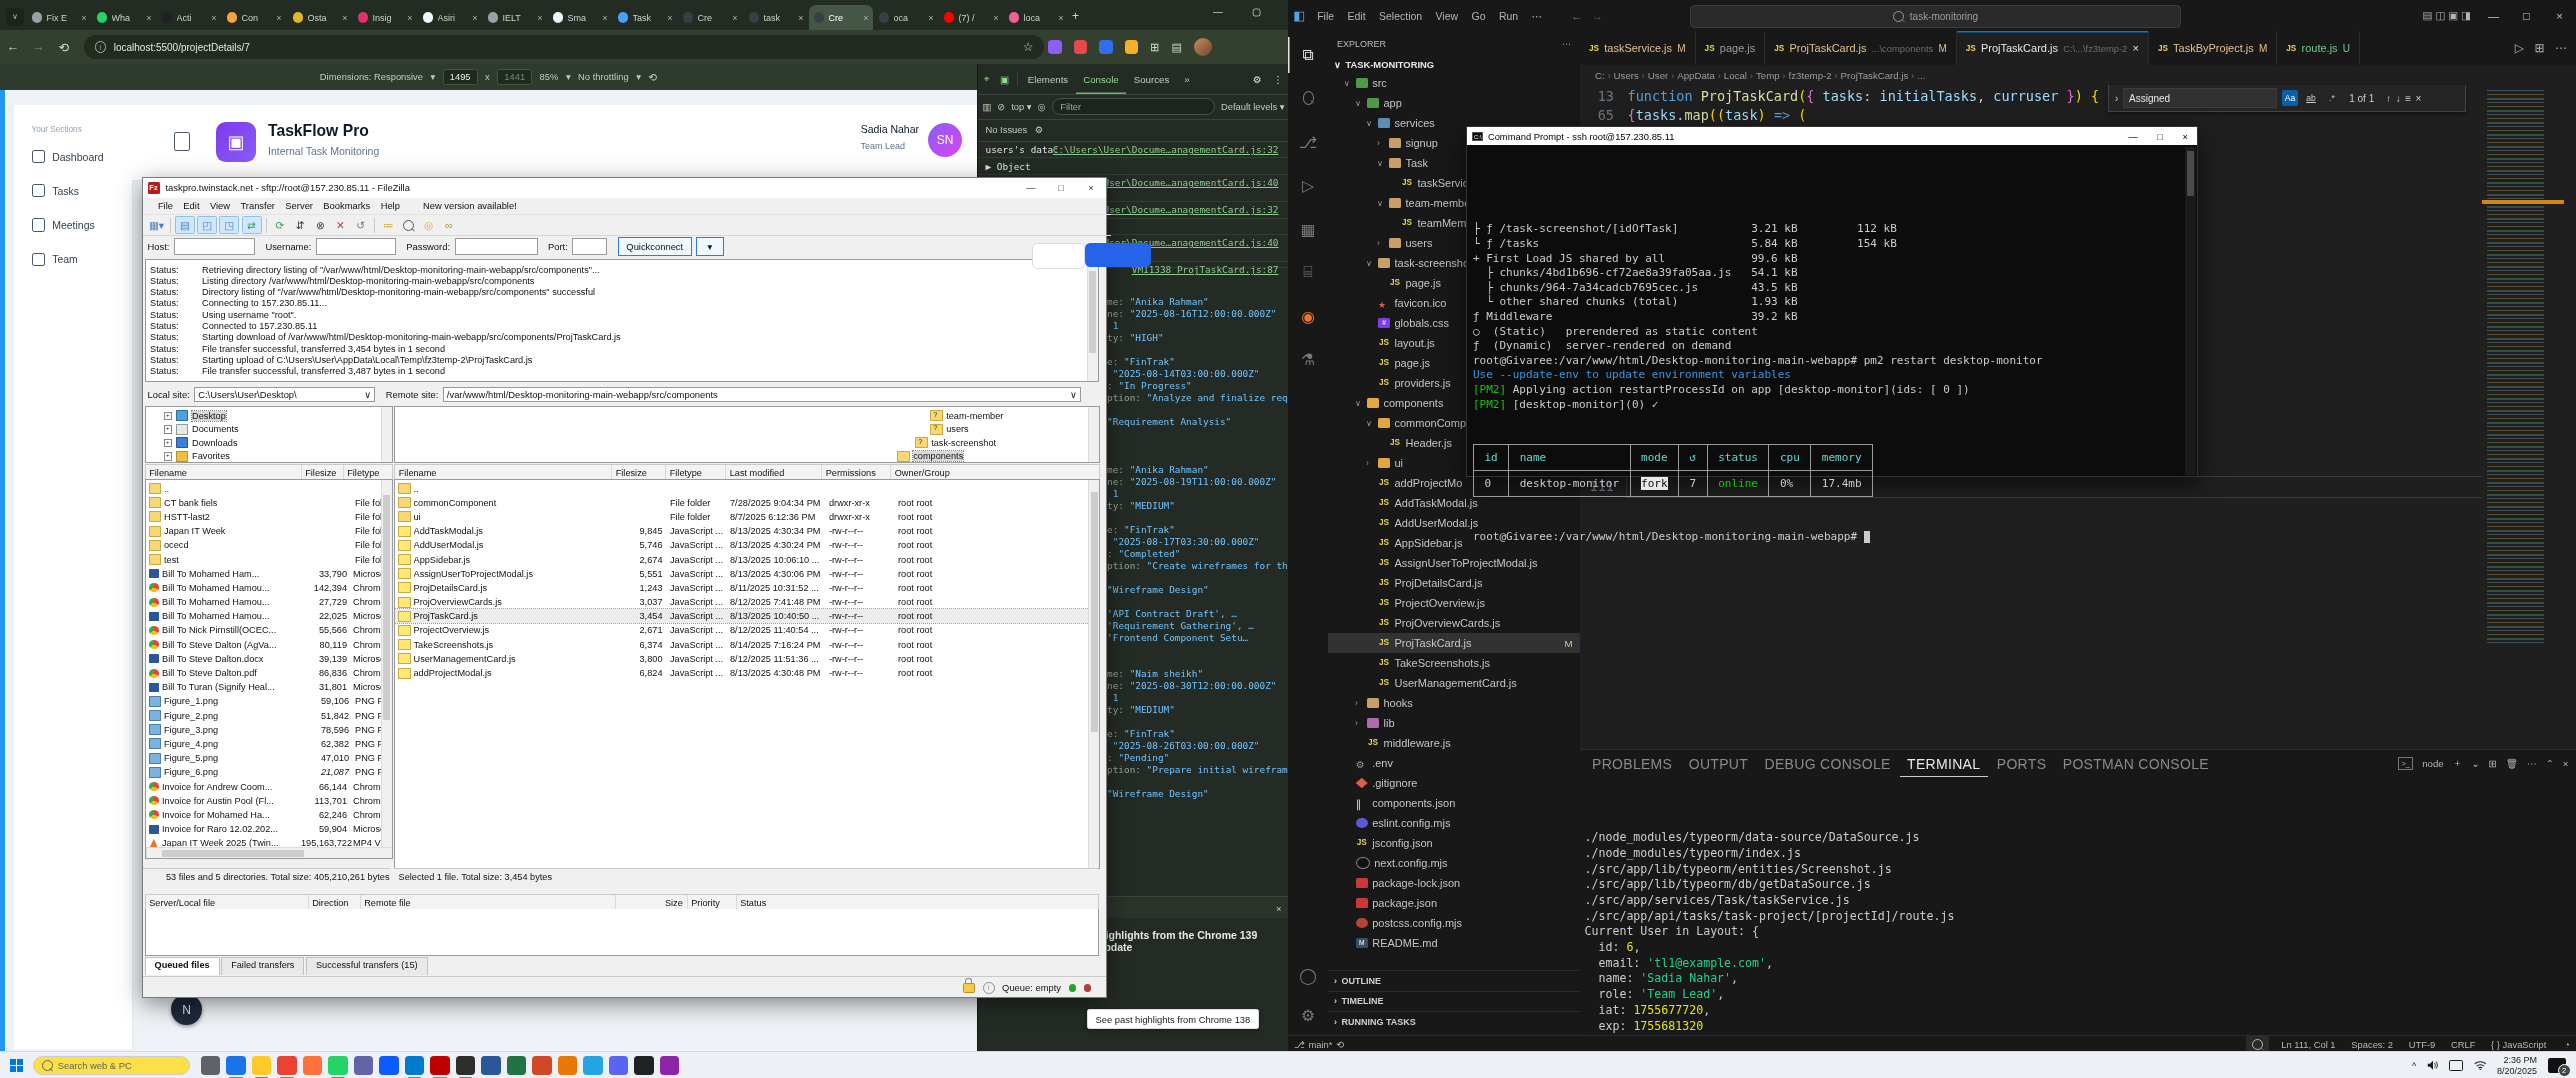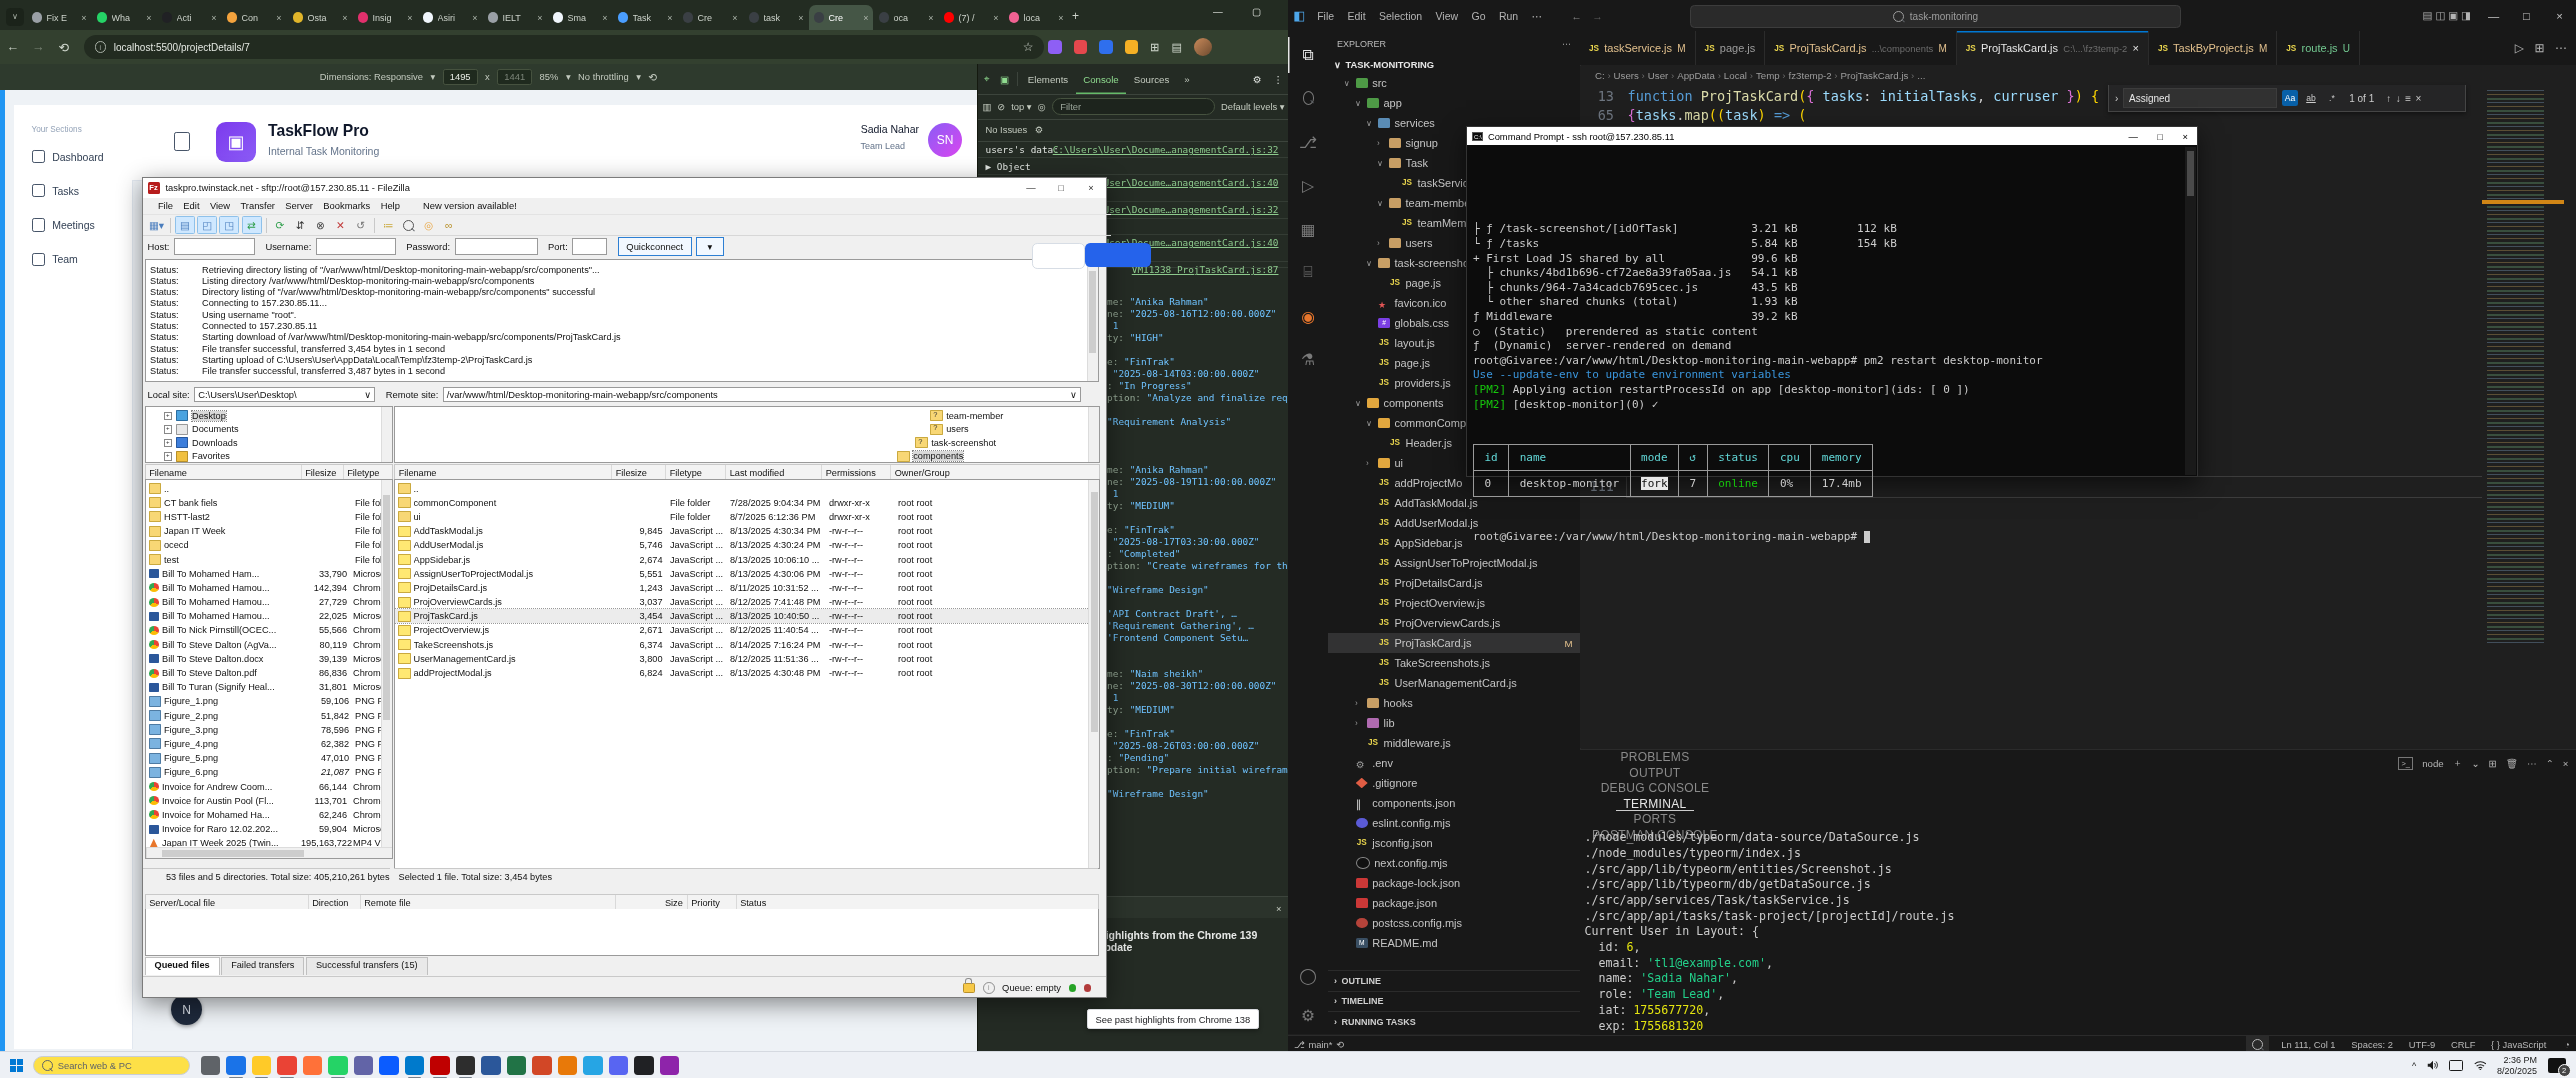--- a/index.html
+++ b/index.html
@@ -161,21 +161,21 @@
   .findw{position:absolute;left:820px;top:85px;width:358px;height:27px;background:#252526;border:0.7px solid #454545;border-top:none;
     display:flex;align-items:center;gap:4.5px;padding:0 6px;box-sizing:border-box;font-size:10px;color:#ccc;z-index:5;box-shadow:0 1.5px 4.5px rgba(0,0,0,.4);}
   .find-in{background:#313131;border:0.7px solid #3c3c3c;height:18px;flex:0 0 142px;display:flex;align-items:center;padding:0 5.2px;color:#e7e7e7;}
   .fopt{width:16.5px;height:16.5px;display:flex;align-items:center;justify-content:center;border-radius:2.2px;font-size:8.6px;}
   .fopt.on{background:#0860a8;color:#fff;}
   .minimap{position:absolute;left:1194px;top:85px;width:82px;height:659px;background:#1f1f1f;}
   .mm-stripes{position:absolute;left:4.5px;top:4.5px;width:70%;height:554px;
     background:repeating-linear-gradient(to bottom,#4a5a6a 0 1.5px,transparent 1.5px 3.7px,#6a5a3a 3.7px 5.2px,transparent 5.2px 8.2px,#3f5a45 8.2px 9.7px,transparent 9.7px 12px);opacity:.8;}
   .mm-hl{position:absolute;left:0;top:115px;width:100%;height:3.7px;background:#d18616;}
   .panel{position:absolute;left:292px;top:749px;width:996px;height:286px;background:#181818;border-top:0.7px solid #2b2b2b;}
-  .ptabs{position:absolute;left:4.5px;top:0;height:27px;display:flex;align-items:center;gap:1.5px;font-size:12px;color:#8a8a8a;flex-direction:column;}
+  .ptabs{position:absolute;left:4.5px;top:0;height:27px;display:flex;align-items:center;gap:1.5px;font-size:14px;color:#8a8a8a;}
   .ptab{padding:0 7.5px;height:100%;display:flex;align-items:center;letter-spacing:0.3px;}
   .ptab.on{color:#e7e7e7;box-shadow:inset 0 -1.1px 0 #cccccc;}
   .pright{position:absolute;right:7.5px;top:0;height:27px;display:flex;align-items:center;gap:9px;color:#b4b4b4;font-size:9.7px;}
   .term{position:absolute;left:4.5px;top:33px;font-size:11.6px;line-height:15.7px;font-family:"DejaVu Sans Mono",monospace;color:#cccccc;white-space:pre;}
   .tnum{color:#e5e510;} .tstr{color:#23d18b;} .tok{color:#23d18b;}
   .statusbar{position:absolute;left:0;top:1035px;width:1288px;height:16.5px;background:#181818;border-top:0.7px solid #2b2b2b;
     display:flex;align-items:center;font-size:9.4px;color:#b8b8b8;}
   .sb-item{padding:0 6px;display:flex;align-items:center;gap:3.7px;}
 
   

